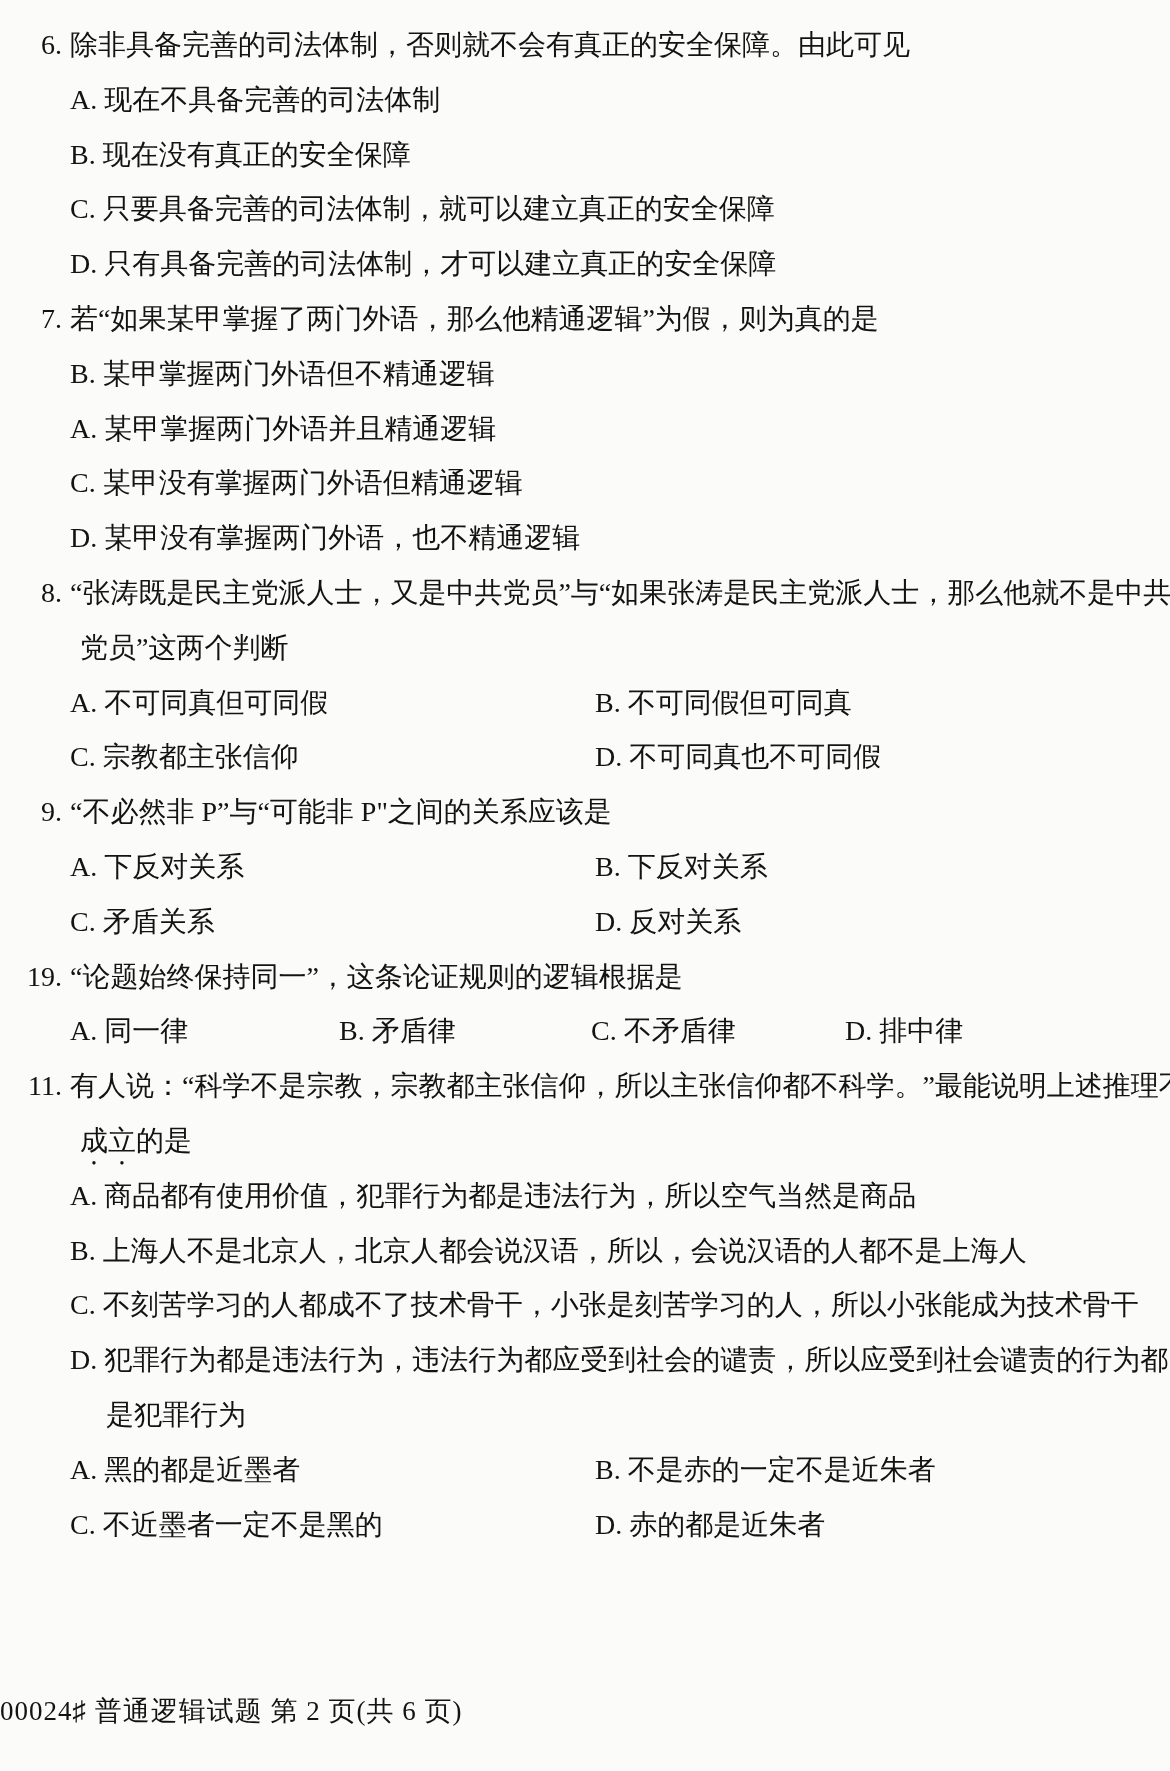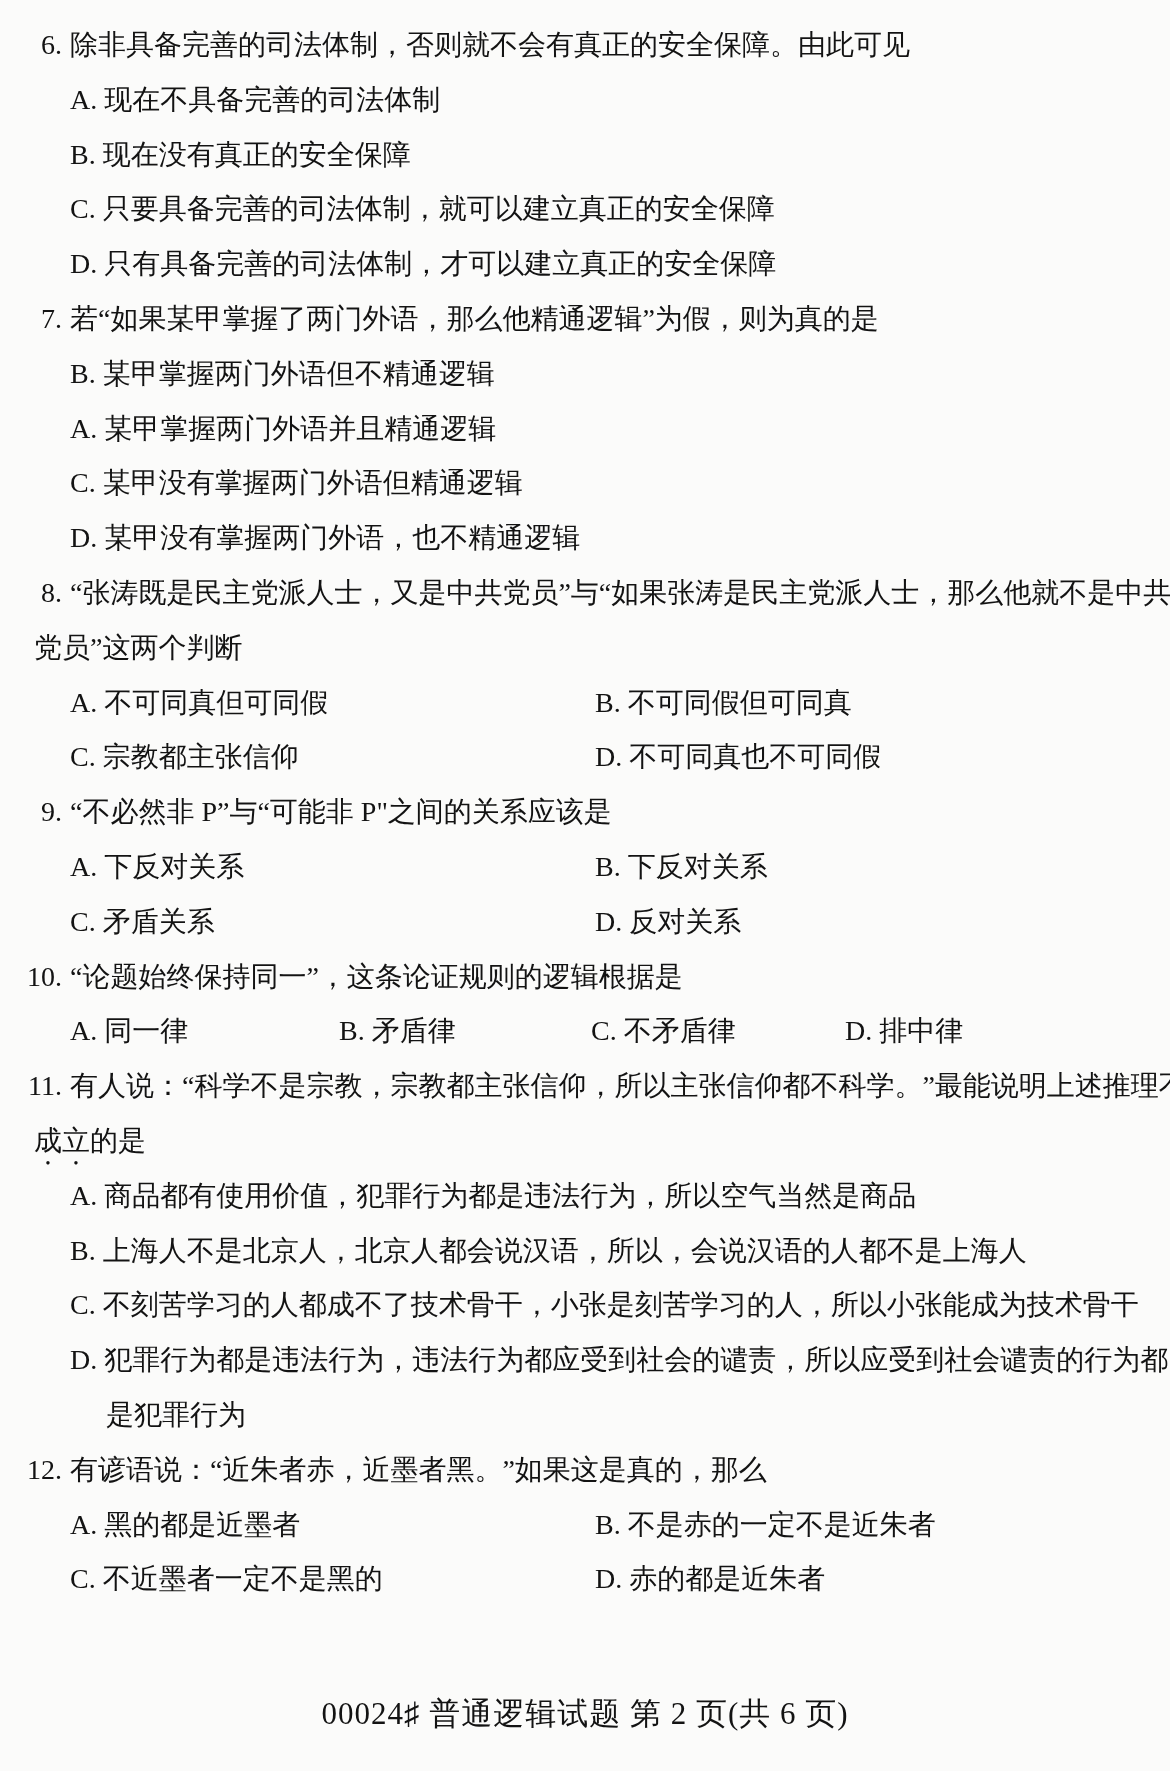--- a/index.html
+++ b/index.html
@@ -23,38 +23,38 @@
     white-space:nowrap;
   }
   .stem{padding-left:20px;}
   .qnum{
     display:inline-block;
     width:42px;
     text-align:right;
     margin-right:8px;
   }
   .opt{padding-left:70px;}
-  .cont{padding-left:34px;}
+  .cont{padding-left:80px;}
   .cont2{padding-left:106px;}
   .colB{position:absolute;left:595px;top:0;}
   .c2{position:absolute;left:339px;top:0;}
   .c3{position:absolute;left:591px;top:0;}
   .c4{position:absolute;left:845px;top:0;}
   .emph{
     -webkit-text-emphasis:filled dot;
     -webkit-text-emphasis-position:under right;
     text-emphasis:filled dot;
     text-emphasis-position:under right;
   }
   .footer{
     position:absolute;
     left:0;right:0;
     top:1693px;
-    text-align:center;
-    font-size:31px;
+    text-align:left;
+    font-size:27px;
     letter-spacing:1px;
   }
 </style>
 </head>
 <body>
 
 <div class="page">
 
   <div class="line stem"><span class="qnum">6.</span><span>除非具备完善的司法体制，否则就不会有真正的安全保障。由此可见</span></div>
   <div class="line opt">A. 现在不具备完善的司法体制</div>
@@ -70,29 +70,28 @@
 
   <div class="line stem"><span class="qnum">8.</span><span>“张涛既是民主党派人士，又是中共党员”与“如果张涛是民主党派人士，那么他就不是中共</span></div>
   <div class="line cont">党员”这两个判断</div>
   <div class="line opt"><span>A. 不可同真但可同假</span><span class="colB">B. 不可同假但可同真</span></div>
   <div class="line opt"><span>C. 宗教都主张信仰</span><span class="colB">D. 不可同真也不可同假</span></div>
 
   <div class="line stem"><span class="qnum">9.</span><span>“不必然非 P”与“可能非 P"之间的关系应该是</span></div>
   <div class="line opt"><span>A. 下反对关系</span><span class="colB">B. 下反对关系</span></div>
   <div class="line opt"><span>C. 矛盾关系</span><span class="colB">D. 反对关系</span></div>
 
-  <div class="line stem"><span class="qnum">10.</span><span>“论题始终保持同一”，这条论证规则的逻辑根据是</span></div>
+  <div class="line stem"><span class="qnum">19.</span><span>“论题始终保持同一”，这条论证规则的逻辑根据是</span></div>
   <div class="line opt"><span>A. 同一律</span><span class="c2">B. 矛盾律</span><span class="c3">C. 不矛盾律</span><span class="c4">D. 排中律</span></div>
 
   <div class="line stem"><span class="qnum">11.</span><span>有人说：“科学不是宗教，宗教都主张信仰，所以主张信仰都不科学。”最能说明上述推理</span><span class="emph">不</span></div>
   <div class="line cont"><span class="emph">成立</span><span>的是</span></div>
   <div class="line opt">A. 商品都有使用价值，犯罪行为都是违法行为，所以空气当然是商品</div>
   <div class="line opt">B. 上海人不是北京人，北京人都会说汉语，所以，会说汉语的人都不是上海人</div>
   <div class="line opt">C. 不刻苦学习的人都成不了技术骨干，小张是刻苦学习的人，所以小张能成为技术骨干</div>
   <div class="line opt">D. 犯罪行为都是违法行为，违法行为都应受到社会的谴责，所以应受到社会谴责的行为都</div>
   <div class="line cont2">是犯罪行为</div>
 
-  <div class="line stem"><span class="qnum">12.</span><span>有谚语说：“近朱者赤，近墨者黑。”如果这是真的，那么</span></div>
   <div class="line opt"><span>A. 黑的都是近墨者</span><span class="colB">B. 不是赤的一定不是近朱者</span></div>
   <div class="line opt"><span>C. 不近墨者一定不是黑的</span><span class="colB">D. 赤的都是近朱者</span></div>
 
   <div class="footer">00024♯ 普通逻辑试题 第 2 页(共 6 页)</div>
 </div>
 
 </body></html>

